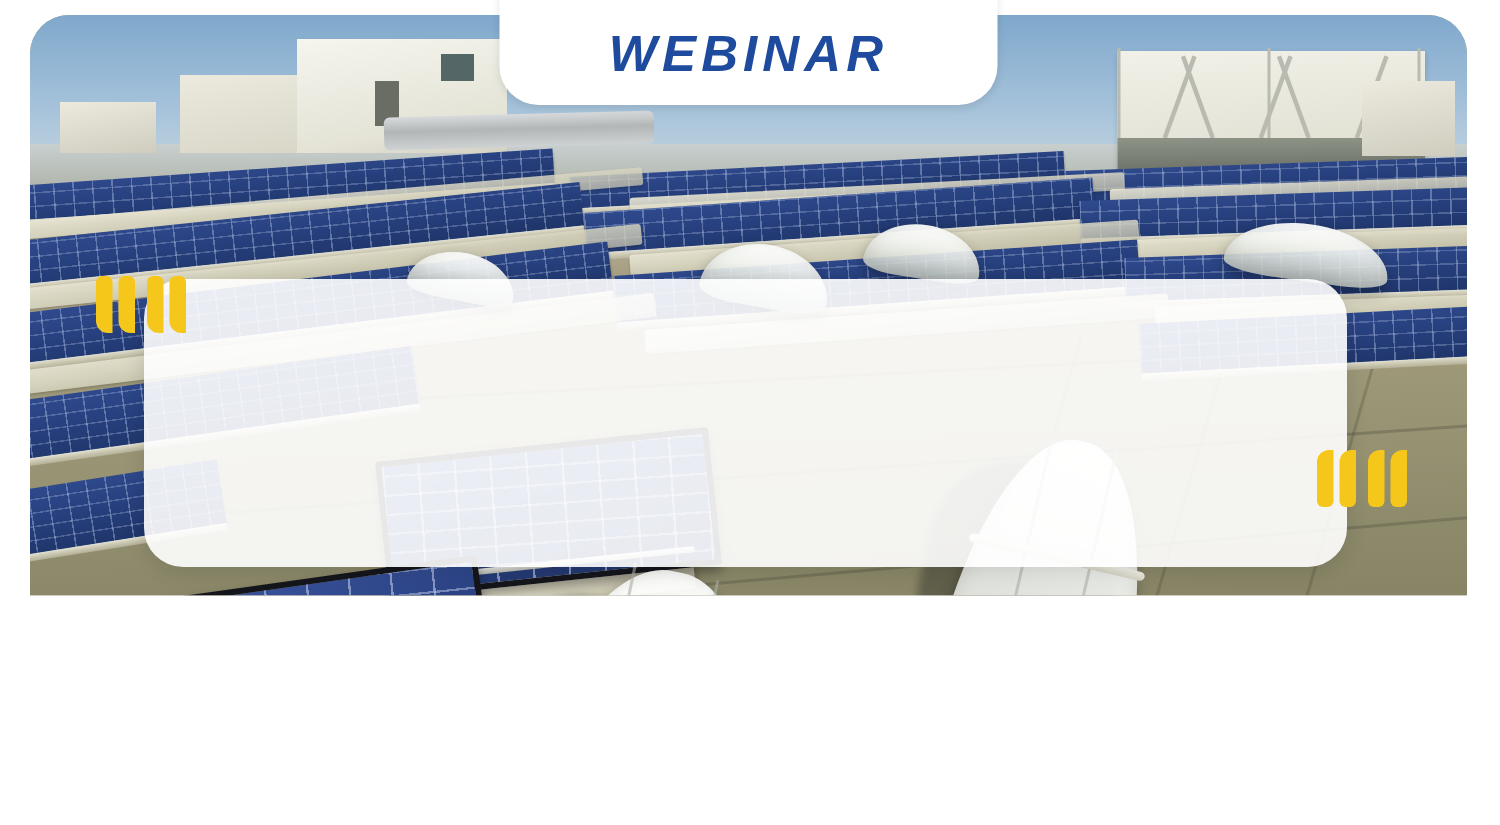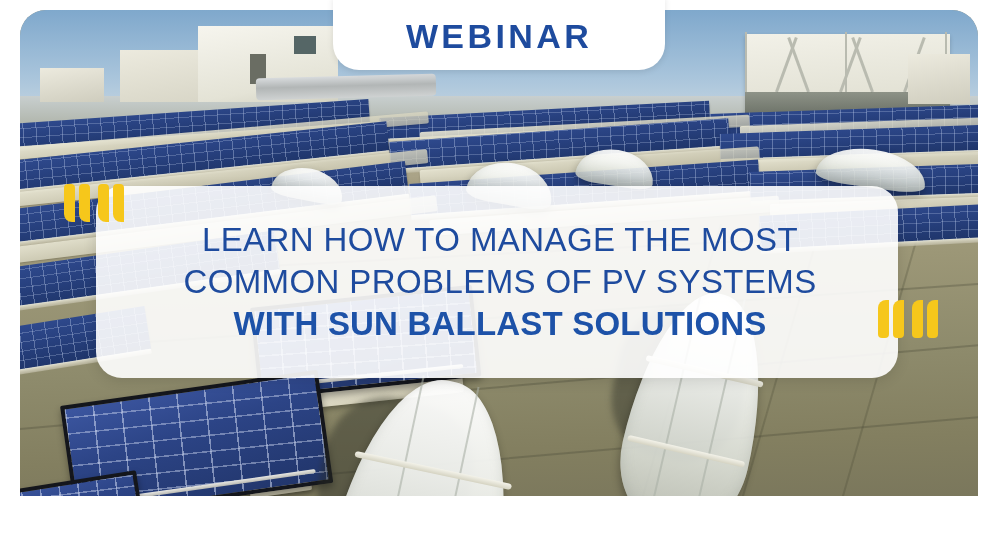--- a/index.html
+++ b/index.html
@@ -5,23 +5,24 @@
   html, body {
     margin: 0;
     padding: 0;
     background: #ffffff;
     font-family: "Liberation Sans", sans-serif;
   }
 
   #stage {
     position: relative;
     width: 1000px;
-    height: 496px;
+    height: 397px;
     overflow: hidden;
     background: #ffffff;
+    font-style: italic;
   }
 
   
   .photo {
     position: absolute;
     left: 20px;
     top: 10px;
     width: 958px;
     height: 518px;
     border-radius: 26px;
@@ -462,24 +463,19 @@
     <div class="webinar-text">WEBINAR</div>
   </div>
 
   <div class="quote-card"></div>
 
   <div class="qmark qmark-open">
     <span class="q6"></span>
     <span class="q6"></span>
   </div>
 
-  <div class="quote-lines" style="top: 219px;">
-    <div class="ql">LEARN HOW TO MANAGE THE MOST</div>
-    <div class="ql">COMMON PROBLEMS OF PV SYSTEMS</div>
-    <div class="ql bold">WITH SUN BALLAST SOLUTIONS</div>
-  </div>
 
   <div class="qmark qmark-close">
     <span class="q9"></span>
     <span class="q9"></span>
   </div>
 
 </div>
 
 </body></html>

